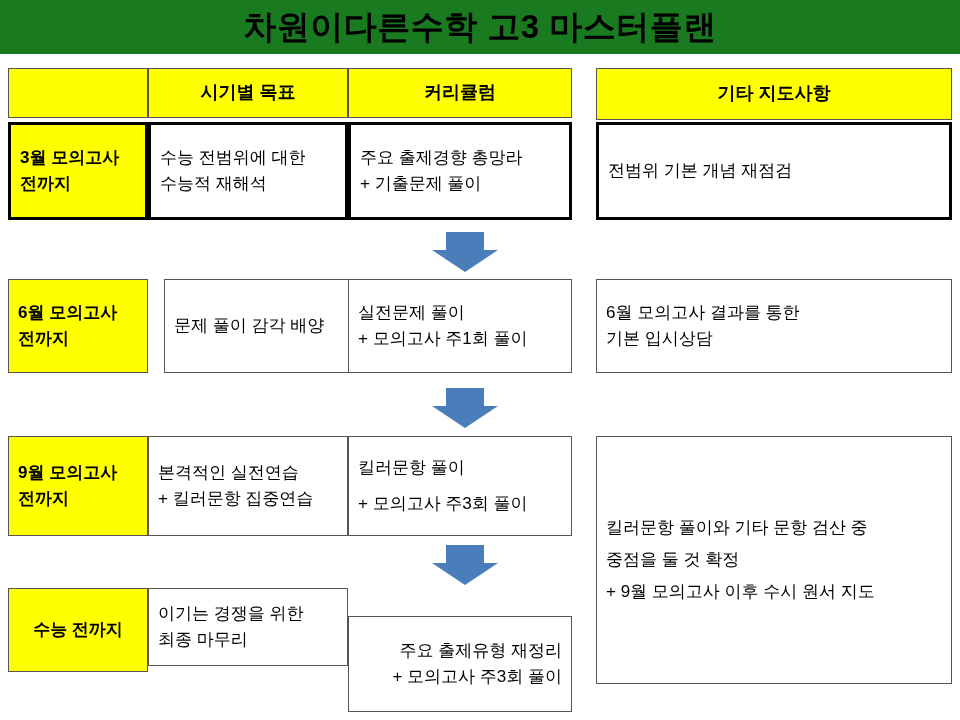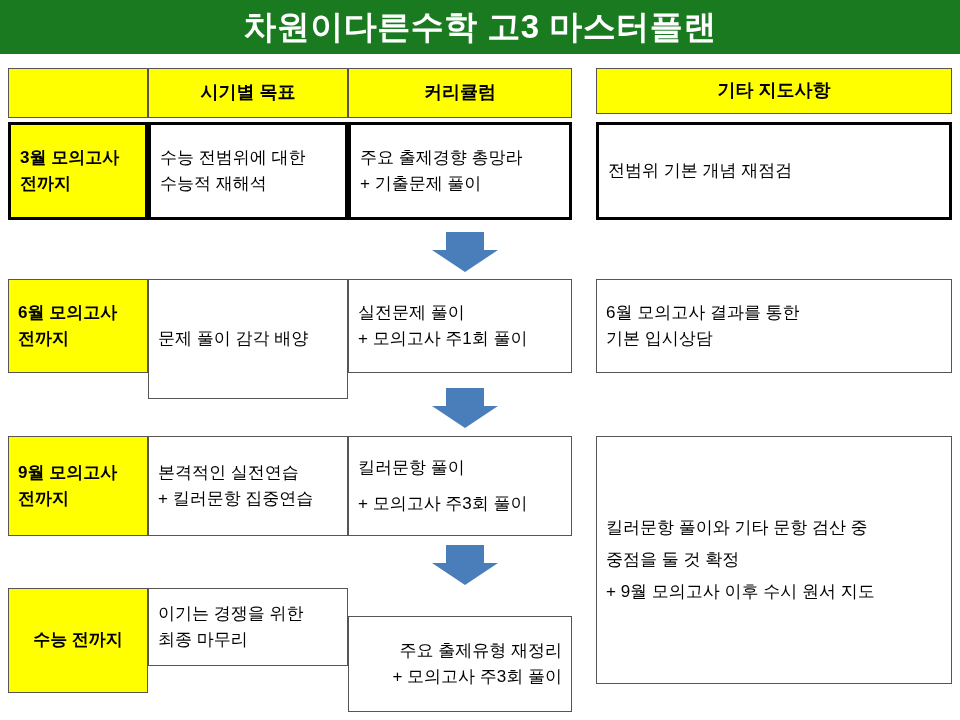--- a/index.html
+++ b/index.html
@@ -25,21 +25,21 @@
     left: 0;
     top: 0;
     width: 960px;
     height: 54px;
     background: #1a7a1f;
     display: flex;
     align-items: center;
     justify-content: center;
   }
   .title-text {
-    color: #ffffff;
+    color: #000000;
     font-size: 33px;
     font-weight: bold;
     letter-spacing: 0.5px;
     white-space: nowrap;
   }
 
   
   .cell {
     position: absolute;
     box-sizing: border-box;
@@ -95,21 +95,21 @@
 
   <div class="cell header" style="left:8px; top:68px; width:140px; height:50px;">
     <span class="line"></span>
   </div>
   <div class="cell header" style="left:148px; top:68px; width:200px; height:50px;">
     <span class="line">시기별 목표</span>
   </div>
   <div class="cell header" style="left:348px; top:68px; width:224px; height:50px;">
     <span class="line">커리큘럼</span>
   </div>
-  <div class="cell header" style="left:596px; top:68px; width:356px; height:46px;">
+  <div class="cell header" style="left:596px; top:68px; width:356px; height:52px;">
     <span class="line">기타 지도사항</span>
   </div>
 
   <div class="cell yellow bold-border" style="left:8px; top:122px; width:140px; height:98px;">
     <span class="line">3월 모의고사</span>
     <span class="line">전까지</span>
   </div>
   <div class="cell bold-border" style="left:148px; top:122px; width:200px; height:98px;">
     <span class="line">수능 전범위에 대한</span>
     <span class="line">수능적 재해석</span>
@@ -125,21 +125,21 @@
   <div class="arrow" style="left:432px; top:232px;">
     <svg viewBox="0 0 66 40" width="66" height="40" aria-hidden="true">
       <polygon points="14,0 52,0 52,18 66,18 33,40 0,18 14,18" fill="#4a7ebb"></polygon>
     </svg>
   </div>
 
   <div class="cell yellow" style="left:8px; top:279px; width:140px; height:94px;">
     <span class="line">6월 모의고사</span>
     <span class="line">전까지</span>
   </div>
-  <div class="cell" style="left:148px; top:279px; width:200px; height:120px;">
+  <div class="cell" style="left:164px; top:279px; width:200px; height:94px;">
     <span class="line">문제 풀이 감각 배양</span>
   </div>
   <div class="cell" style="left:348px; top:279px; width:224px; height:94px;">
     <span class="line">실전문제 풀이</span>
     <span class="line">+ 모의고사 주1회 풀이</span>
   </div>
   <div class="cell" style="left:596px; top:279px; width:356px; height:94px;">
     <span class="line">6월 모의고사 결과를 통한</span>
     <span class="line">기본 입시상담</span>
   </div>
@@ -162,21 +162,21 @@
     <span class="line">킬러문항 풀이</span>
     <span class="line">+ 모의고사 주3회 풀이</span>
   </div>
 
   <div class="arrow" style="left:432px; top:545px;">
     <svg viewBox="0 0 66 40" width="66" height="40" aria-hidden="true">
       <polygon points="14,0 52,0 52,18 66,18 33,40 0,18 14,18" fill="#4a7ebb"></polygon>
     </svg>
   </div>
 
-  <div class="cell yellow center-text" style="left:8px; top:588px; width:140px; height:105px;">
+  <div class="cell yellow center-text" style="left:8px; top:588px; width:140px; height:84px;">
     <span class="line">수능 전까지</span>
   </div>
   <div class="cell" style="left:148px; top:588px; width:200px; height:78px;">
     <span class="line">이기는 경쟁을 위한</span>
     <span class="line">최종 마무리</span>
   </div>
   <div class="cell" style="left:348px; top:616px; width:224px; height:96px;align-items:flex-end;">
     <span class="line">주요 출제유형 재정리</span>
     <span class="line">+ 모의고사 주3회 풀이</span>
   </div>

